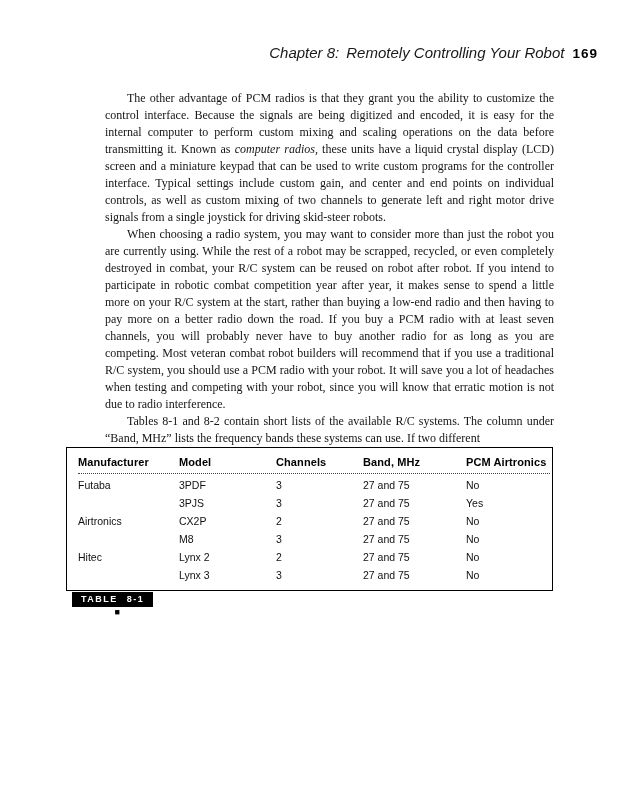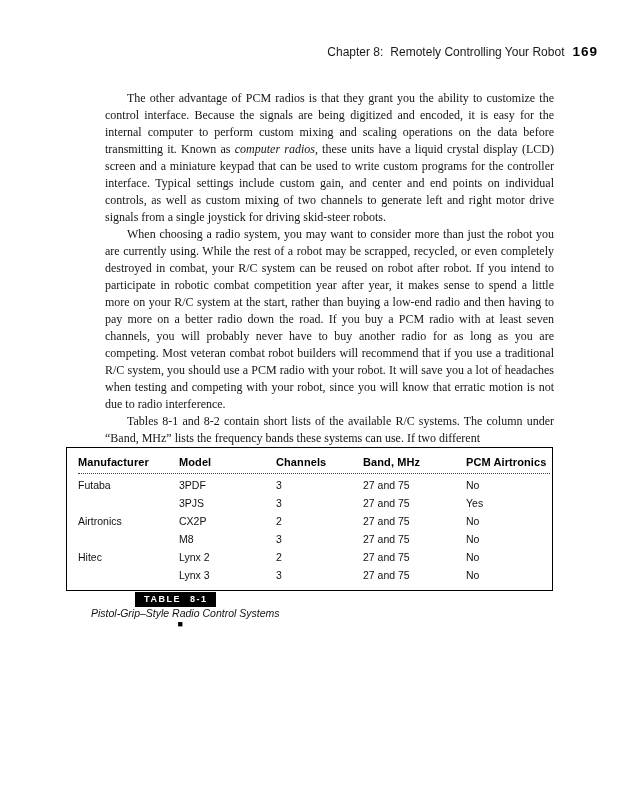--- a/index.html
+++ b/index.html
@@ -22,21 +22,22 @@
     position: absolute;
     top: 44px;
     right: 22px;
     display: flex;
     align-items: baseline;
     white-space: nowrap;
     font-family: "Liberation Sans", sans-serif;
   }
   .running-header .chapter,
   .running-header .title {
-    font-size: 12px;
+    font-style: italic;
+    font-size: 15px;
     color: #1a1a1a;
   }
   .running-header .chapter { margin-right: 7px; }
   .running-header .folio {
     font-weight: bold;
     font-size: 13.5px;
     letter-spacing: 1px;
     margin-left: 8px;
     color: #000;
   }
@@ -188,15 +189,14 @@
     <span class="t-cell"></span>
     <span class="t-cell">Lynx 3</span>
     <span class="t-cell">3</span>
     <span class="t-cell">27 and 75</span>
     <span class="t-cell">No</span>
   </div>
 </div>
 
 <div class="table-caption">
   <span class="caption-label">TABLE 8-1</span>
-  <span class="caption-text">Pistol-Grip–Style Radio Control Systems</span>
   <span class="caption-square">■</span>
 </div>
 
 </body></html>

